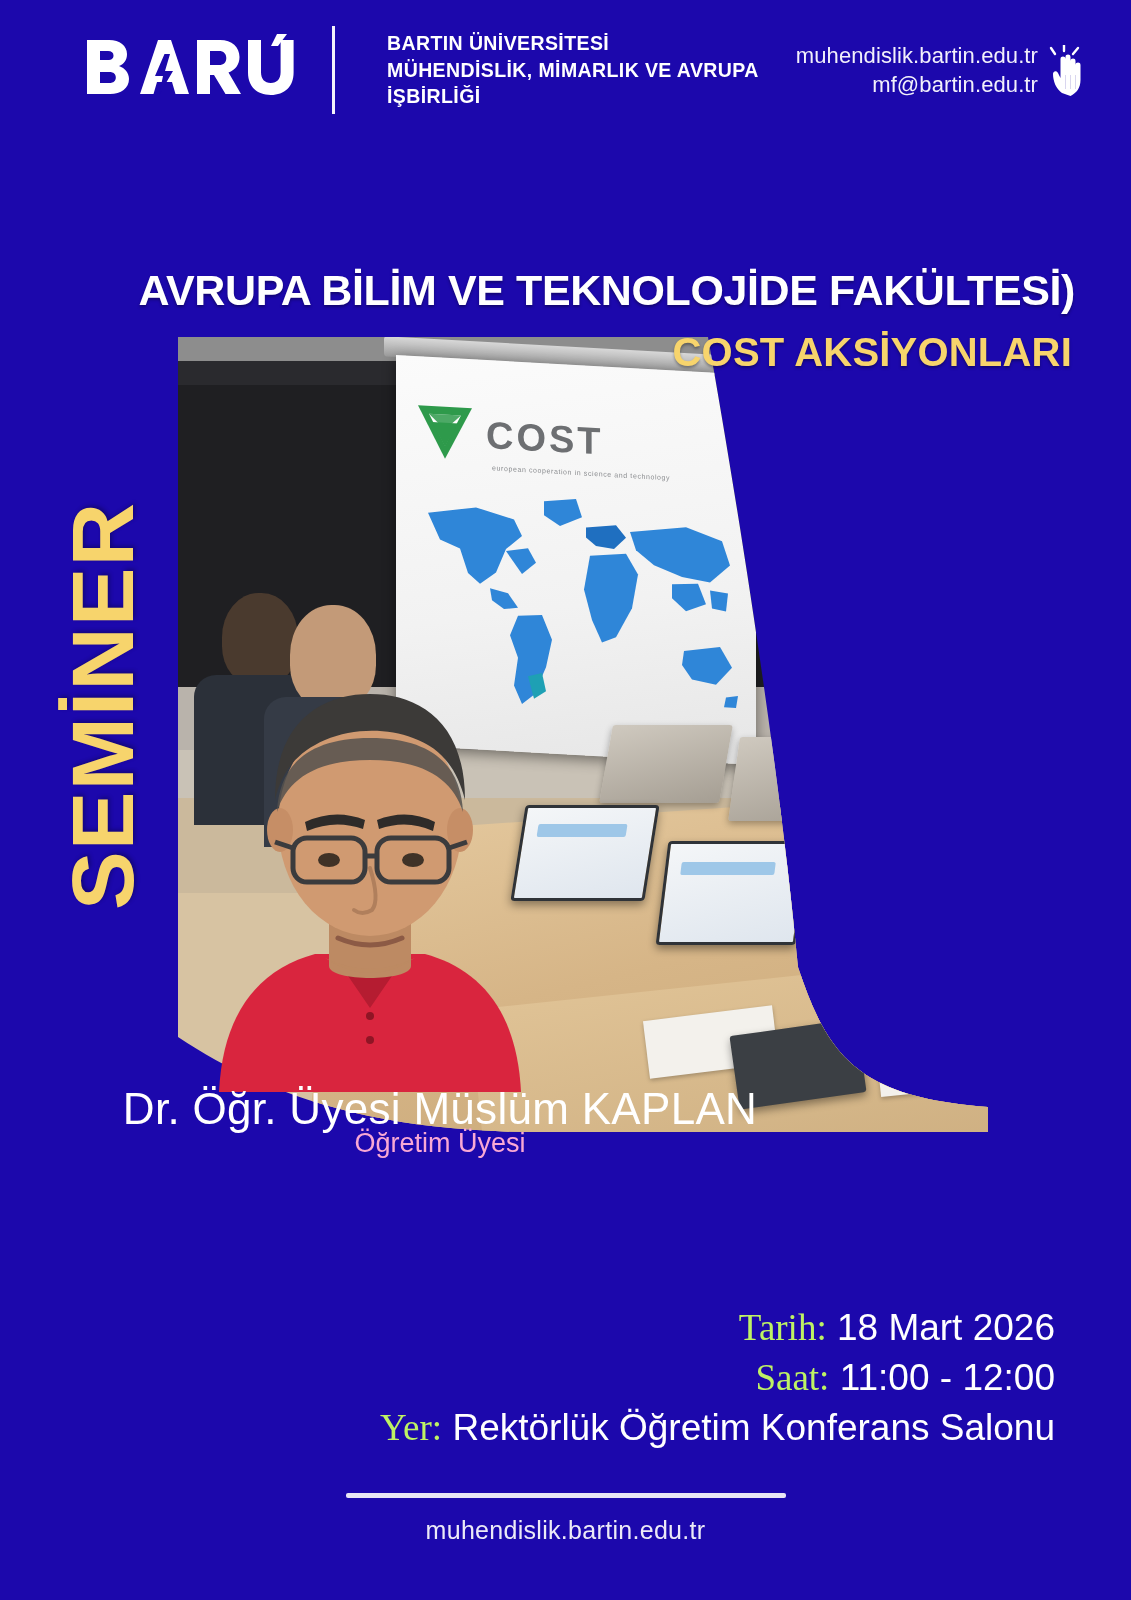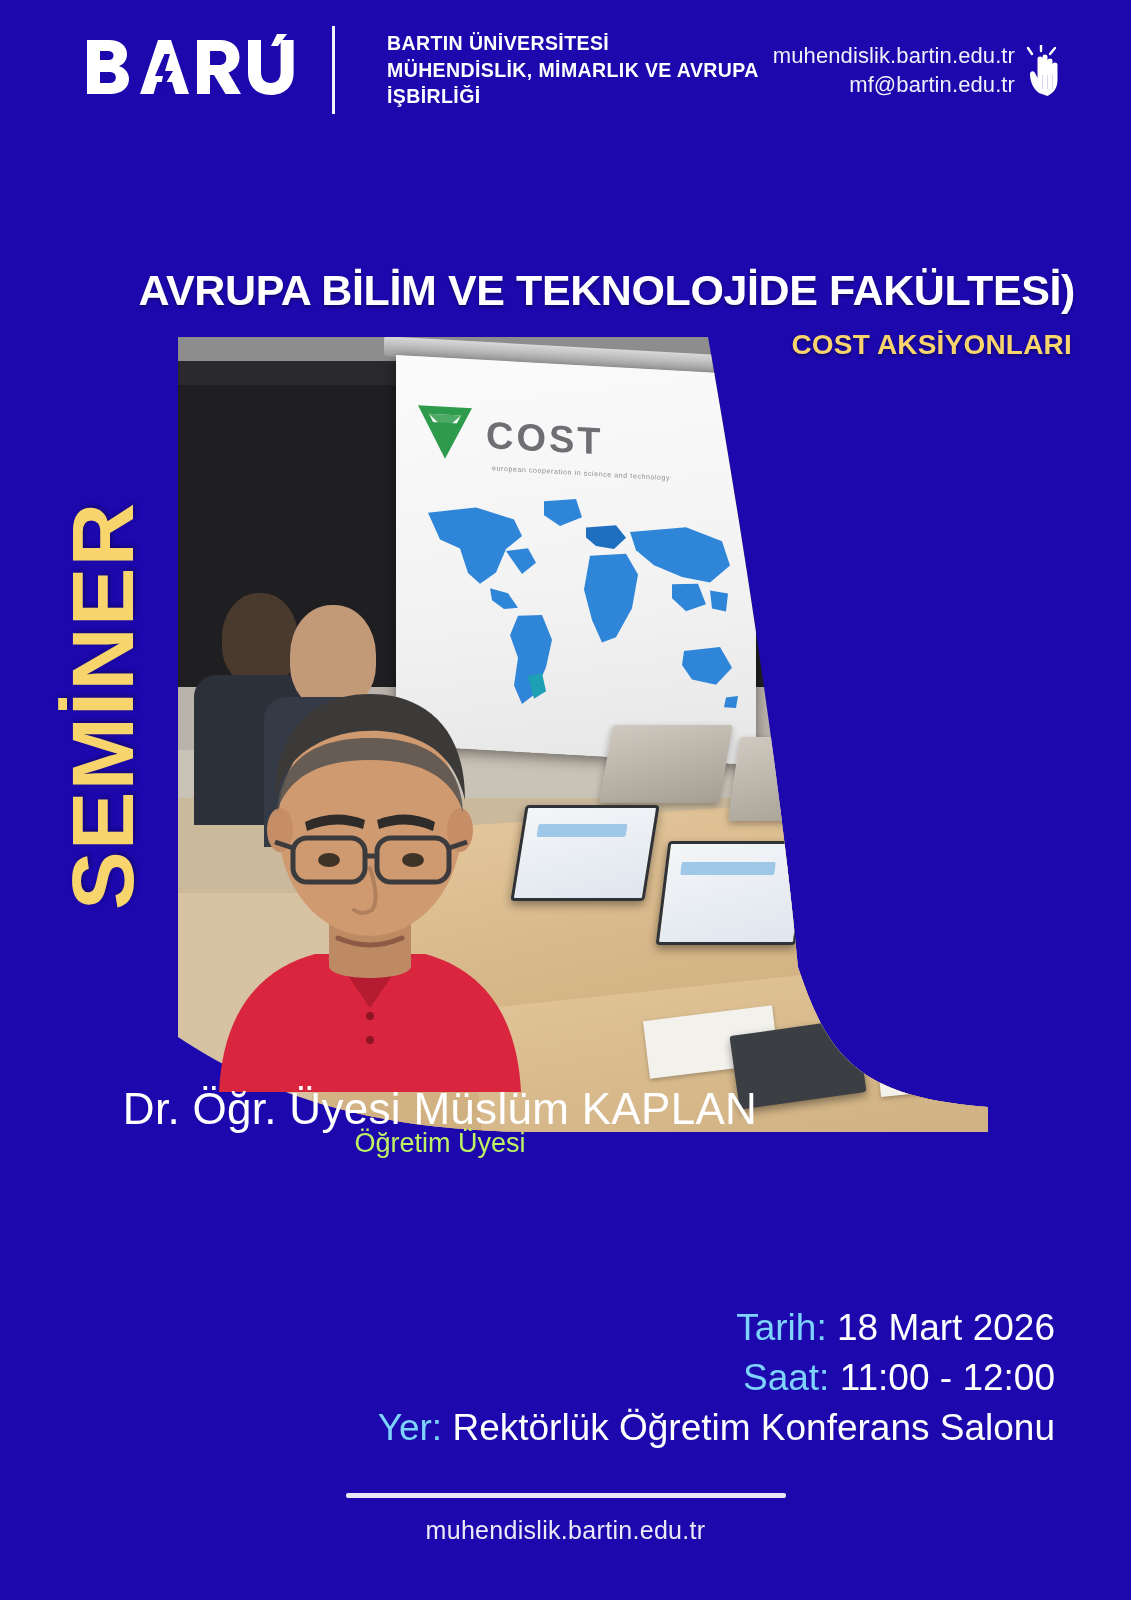--- a/index.html
+++ b/index.html
@@ -10,21 +10,21 @@
     width:1131px;height:1600px;
     background:#1c08ac;
     overflow:hidden;
     font-family:"Liberation Sans",sans-serif;
     color:#fff;
   }
 
   
   .header{
     position:absolute;left:0;top:0;width:100%;height:140px;
-    display:flex;align-items:center;padding:0 60px 0 85px;
+    display:flex;align-items:center;padding:0 37px 0 85px;
   }
   .brand{display:flex;align-items:center;gap:28px;}
   .baru-logo{
     position:relative;width:215px;height:72px;flex:none;
   }
   .baru-logo svg{display:block;width:100%;height:100%;}
   .brand-divider{
     width:3px;height:88px;background:#fff;opacity:.95;flex:none;margin-left:4px;
   }
   .faculty{
@@ -51,21 +51,21 @@
     position:absolute;left:0;top:268px;width:1075px;
     text-align:right;
     font-size:43px;font-weight:900;letter-spacing:-.4px;
     color:#ffffff;line-height:1.06;
     text-shadow:0 2px 3px rgba(0,0,0,.35);
     z-index:7;
   }
   .title-sub{
     position:absolute;left:0;top:330px;width:1072px;
     text-align:right;
-    font-size:28px;font-weight:900;letter-spacing:.2px;
+    font-size:40px;font-weight:900;letter-spacing:.2px;
     color:#f7d46c;line-height:1.1;
     text-shadow:0 2px 3px rgba(0,0,0,.35);
     z-index:7;
   }
 
   
   .seminer{
     position:absolute;left:-157px;top:655px;
     width:520px;
     transform:rotate(-90deg);
@@ -173,31 +173,31 @@
   }
   .portrait svg{display:block;width:100%;height:100%;}
 
   
   .speaker-name{
     position:absolute;left:0;top:1084px;width:880px;text-align:center;
     font-size:44px;font-weight:400;letter-spacing:.3px;color:#fff;z-index:9;
   }
   .speaker-role{
     position:absolute;left:0;top:1128px;width:880px;text-align:center;
-    font-size:27px;font-weight:400;color:#bef264;z-index:9;
+    font-size:27px;font-weight:400;color:#f9a8d4;z-index:9;
   }
 
   
   .details{
     position:absolute;right:76px;top:1303px;text-align:right;z-index:9;
   }
   .details .row{
     font-size:37px;line-height:1.35;color:#ffffff;white-space:nowrap;font-weight:400;
   }
-  .details .lbl{color:#7dd3fc;}
+  .details .lbl{color:#bef264;font-family:Liberation Serif, serif;}
 
   
   .footer-rule{
     position:absolute;left:50%;transform:translateX(-50%);
     top:1493px;width:440px;height:5px;background:#e9e6f5;border-radius:2px;z-index:9;
   }
   .footer-url{
     position:absolute;left:0;top:1516px;width:100%;text-align:center;
     font-size:25px;color:#eceaf7;letter-spacing:.3px;z-index:9;
   }

